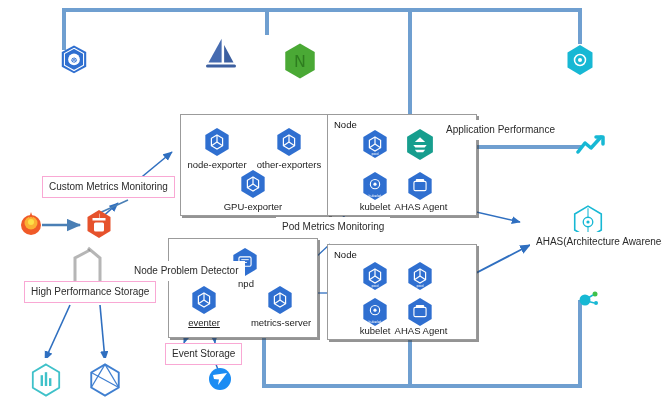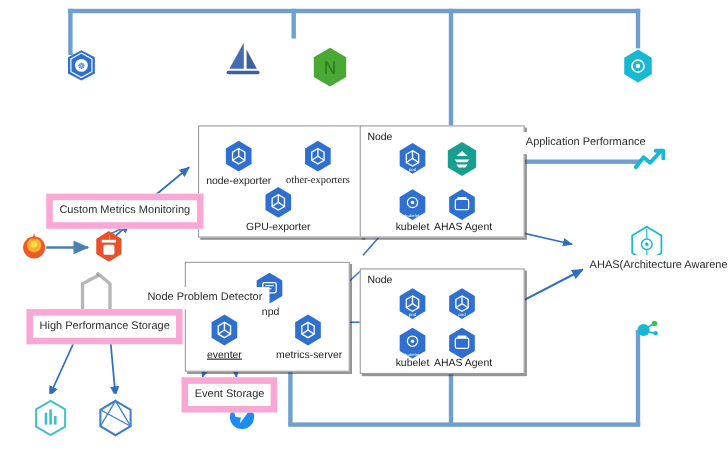--- a/index.html
+++ b/index.html
@@ -20,21 +20,21 @@
   #wires{position:absolute;left:0;top:0;width:662px;height:411px;pointer-events:none;}
 
   
   .groupbox{position:absolute;background:#ffffff;border:1px solid #9b9b9b;
             box-shadow:2px 2px 0 rgba(60,60,60,.55);}
   .groupbox .gtitle{position:absolute;left:6px;top:4px;font-size:9.5px;color:#111;}
 
   
   .chip{position:absolute;background:#ffffff;color:#2b2b2b;font-size:10px;
         line-height:14px;padding:3px 6px;white-space:nowrap;}
-  .chip.bordered{border:6px solid #f9a8d4;}
+  .chip.bordered{border:1px solid #f9a8d4;}
 
   
   .cap{position:absolute;font-size:9.5px;color:#1b1b1b;white-space:nowrap;text-align:center;}
 
   
   .icon{position:absolute;}
   .imgbox{position:absolute;background:#fff;display:flex;align-items:center;justify-content:center;}
 </style>
 </head>
 <body>
@@ -148,21 +148,21 @@
 
     <div class="icon" style="left:94px;top:12px;width:28px;height:30px;">
       <svg width="28" height="30" viewBox="0 0 60 64">
           <polygon points="30,2 55,17 55,47 30,62 5,47 5,17" fill="#2f6fd0"></polygon>
           <polygon points="30,17 42,24 42,40 30,47 18,40 18,24" fill="none" stroke="#fff" stroke-width="2.6"></polygon>
           <line x1="30" y1="17" x2="30" y2="32" stroke="#fff" stroke-width="2.6"></line>
           <line x1="18" y1="40" x2="30" y2="32" stroke="#fff" stroke-width="2.6"></line>
           <line x1="42" y1="40" x2="30" y2="32" stroke="#fff" stroke-width="2.6"></line>
         </svg>
     </div>
-    <div class="cap" style="left:67px;top:44px;width:82px;font-family:Liberation Serif, serif;">other-exporters</div>
+    <div class="cap" style="left:67px;top:44px;width:82px;">other-exporters</div>
 
     <div class="icon" style="left:58px;top:54px;width:28px;height:30px;">
       <svg width="28" height="30" viewBox="0 0 60 64">
           <polygon points="30,2 55,17 55,47 30,62 5,47 5,17" fill="#2f6fd0"></polygon>
           <polygon points="30,17 42,24 42,40 30,47 18,40 18,24" fill="none" stroke="#fff" stroke-width="2.6"></polygon>
           <line x1="30" y1="17" x2="30" y2="32" stroke="#fff" stroke-width="2.6"></line>
           <line x1="18" y1="40" x2="30" y2="32" stroke="#fff" stroke-width="2.6"></line>
           <line x1="42" y1="40" x2="30" y2="32" stroke="#fff" stroke-width="2.6"></line>
         </svg>
     </div>
@@ -358,22 +358,23 @@
       <circle cx="18" cy="24" r="11" fill="#17b8d4"></circle>
       <circle cx="38" cy="12" r="5" fill="#3fc14a"></circle>
       <circle cx="40" cy="30" r="4" fill="#17b8d4"></circle>
       <line x1="24" y1="20" x2="34" y2="14" stroke="#17b8d4" stroke-width="3"></line>
       <line x1="25" y1="27" x2="37" y2="30" stroke="#17b8d4" stroke-width="3"></line>
     </svg>
   </div>
 
   <div class="chip bordered" style="left:42px;top:176px;">Custom Metrics Monitoring</div>
 
-  <div class="chip" style="left:472px;top:120px;">Application Performance</div>
-
+  <div class="chip" style="left:440px;top:120px;">Application Performance</div>
+
+  <div class="chip" style="left:276px;top:217px;">Pod Metrics Monitoring</div>
 
 
   <div class="chip" style="left:530px;top:232px;">AHAS(Architecture Awareness)</div>
 
   <div class="chip" style="left:128px;top:261px;">Node Problem Detector</div>
 
   <div class="chip bordered" style="left:24px;top:281px;">High Performance Storage</div>
 
   <div class="chip bordered" style="left:165px;top:343px;">Event Storage</div>
 

